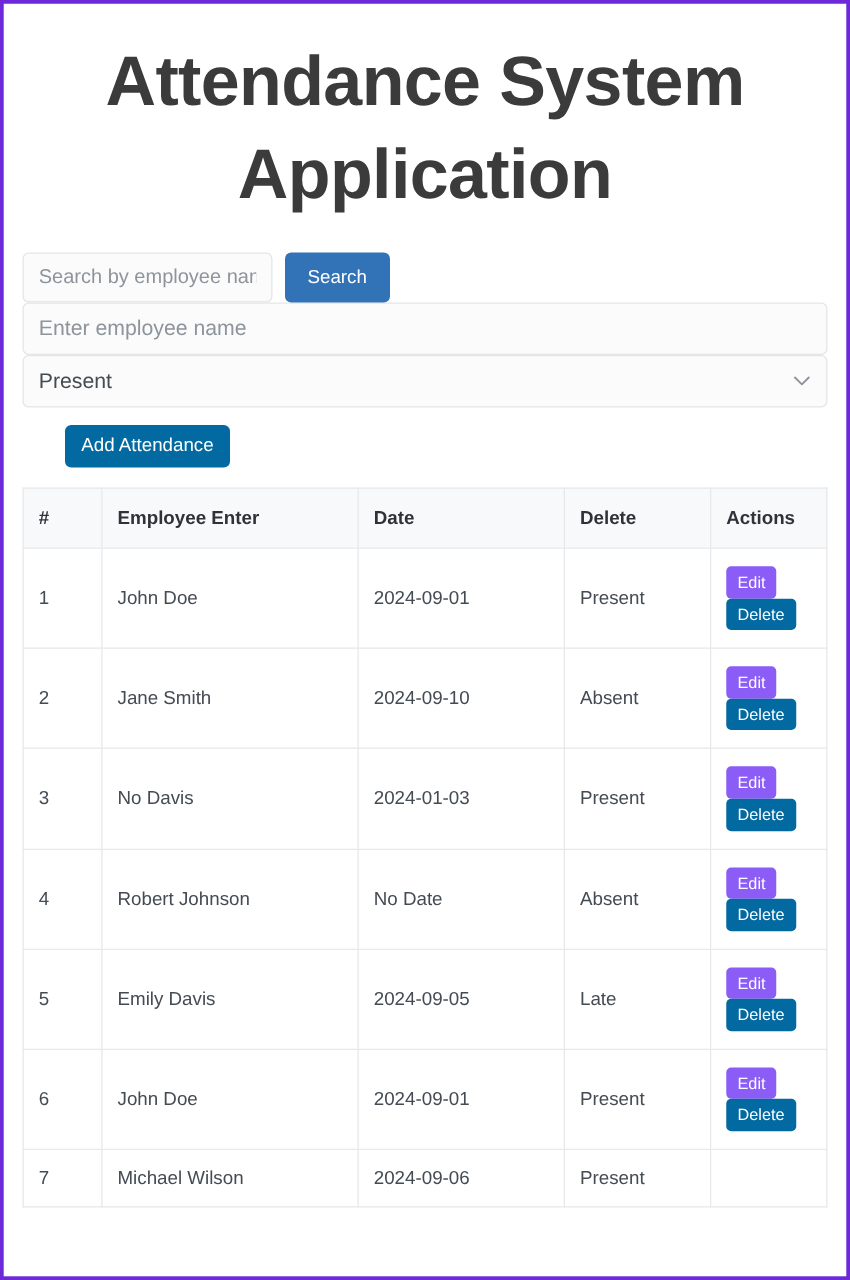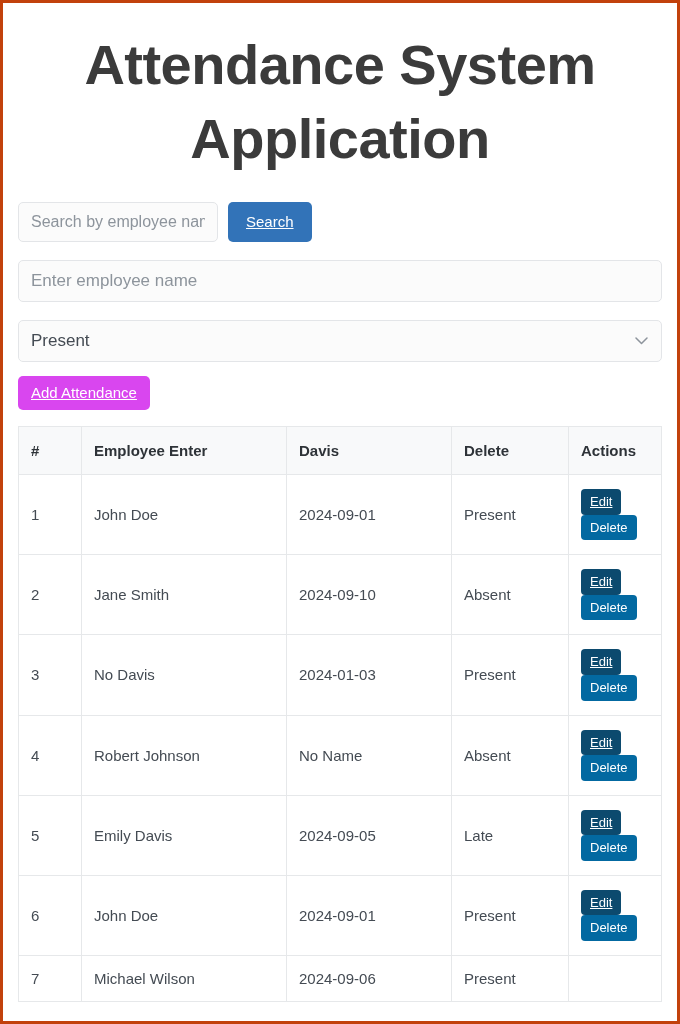--- a/index.html
+++ b/index.html
@@ -13,21 +13,21 @@
     font-family: "Liberation Sans", sans-serif;
     overflow: hidden;
   }
 
   #viewport {
     position: relative;
     box-sizing: border-box;
     width: 680px;
     height: 1024px;
     background: #ffffff;
-    border: 3px solid #c2410c;
+    border: 3px solid #6d28d9;
     padding: 0;
     overflow: hidden;
   }
 
   #page {
     box-sizing: border-box;
     position: absolute;
     top: 3px;
     left: 0;
     right: 0;
@@ -75,32 +75,32 @@
     box-sizing: border-box;
     font-family: "Liberation Sans", sans-serif;
     font-size: 15px;
     color: #ffffff;
     border: none;
     border-radius: 5px;
     padding: 10px 18px;
     cursor: pointer;
     line-height: 1;
     white-space: nowrap;
-    text-decoration: underline;
   }
   .btn-primary { background: #3273b8; height: 40px; }
   .btn-success {
-    background: #d946ef;
+    background: #0369a1;
     height: 34px;
     font-size: 15px;
     padding: 8px 13px;
-  }
-
-  
-  .field-block { margin-top: 18px; }
+    margin-left: 34px;
+  }
+
+  
+  .field-block { }
   .full-field {
     display: block;
     width: 100%;
     height: 42px;
     font-size: 17px;
   }
 
   .date-wrap { position: relative; }
   .date-wrap .cal-icon {
     position: absolute;
@@ -165,21 +165,21 @@
     box-sizing: border-box;
     font-family: "Liberation Sans", sans-serif;
     font-size: 13px;
     color: #ffffff;
     border: none;
     border-radius: 4px;
     padding: 5px 9px;
     cursor: pointer;
     line-height: 1.2;
   }
-  .btn-edit   { background: #0c4a6e; margin-right: 5px; text-decoration: underline; }
+  .btn-edit   { background: #8b5cf6; margin-right: 5px; }
   .btn-delete { background: #0369a1; }
 </style>
 </head>
 <body>
 
 <div id="viewport">
   <div id="page">
 
     <h1 class="page-title">Attendance System Application</h1>
 
@@ -205,21 +205,21 @@
     <div class="add-btn-row">
       <button class="btn btn-success">Add Attendance</button>
     </div>
 
     <div class="table-wrap">
       <table class="data-table">
         <thead>
           <tr>
             <th class="col-num">#</th>
             <th class="col-name">Employee Enter</th>
-            <th class="col-date">Davis</th>
+            <th class="col-date">Date</th>
             <th class="col-status">Delete</th>
             <th class="col-actions">Actions</th>
           </tr>
         </thead>
         <tbody id="table-body">
             <tr>
               <td class="col-num">1</td>
               <td class="col-name">John Doe</td>
               <td class="col-date">2024-09-01</td>
               <td class="col-status">Present</td>
@@ -235,21 +235,21 @@
             <tr>
               <td class="col-num">3</td>
               <td class="col-name">No Davis</td>
               <td class="col-date">2024-01-03</td>
               <td class="col-status">Present</td>
               <td class="col-actions"><button class="btn-edit">Edit</button><button class="btn-delete">Delete</button></td>
             </tr>
             <tr>
               <td class="col-num">4</td>
               <td class="col-name">Robert Johnson</td>
-              <td class="col-date">No Name</td>
+              <td class="col-date">No Date</td>
               <td class="col-status">Absent</td>
               <td class="col-actions"><button class="btn-edit">Edit</button><button class="btn-delete">Delete</button></td>
             </tr>
             <tr>
               <td class="col-num">5</td>
               <td class="col-name">Emily Davis</td>
               <td class="col-date">2024-09-05</td>
               <td class="col-status">Late</td>
               <td class="col-actions"><button class="btn-edit">Edit</button><button class="btn-delete">Delete</button></td>
             </tr>

